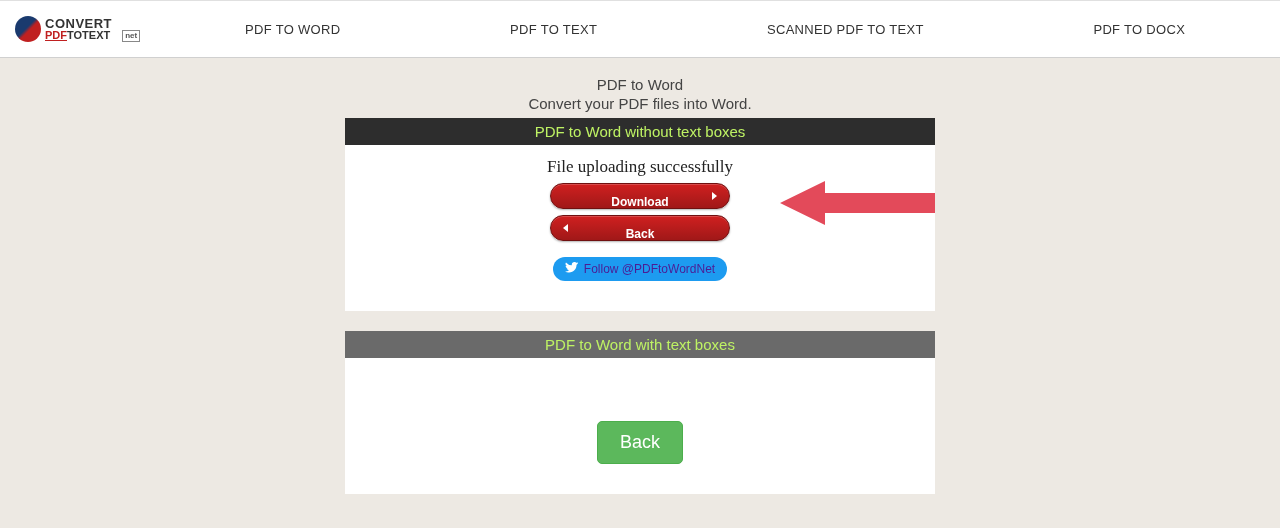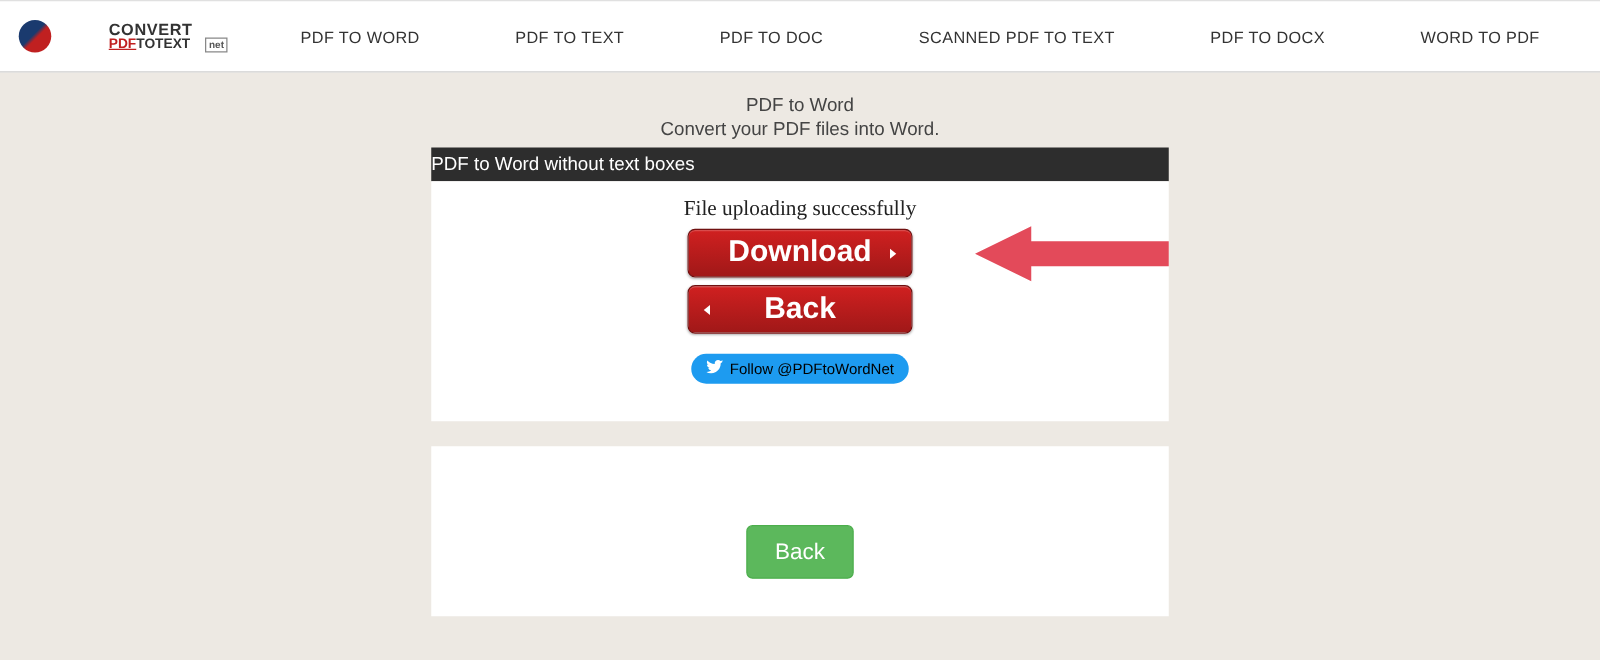--- a/index.html
+++ b/index.html
@@ -21,21 +21,20 @@
       height: 58px;
       display: flex;
       align-items: center;
       padding: 0 10px;
     }
     .logo {
       display: flex;
       align-items: center;
       margin-right: 20px;
       padding-left: 5px;
-      gap: 42px;
     }
     .logo-circle {
       width: 26px;
       height: 26px;
       border-radius: 50%;
       background: linear-gradient(135deg, #1a3a6e 0%, #1a3a6e 45%, #c02020 55%, #c02020 100%);
       margin-right: 4px;
       position: relative;
     }
     .logo-text {
@@ -102,21 +101,22 @@
       margin-bottom: 2px;
     }
     .page-subtitle {
       text-align: center;
       font-size: 15px;
       color: #444;
       margin-bottom: 6px;
     }
     .section-bar {
       background: #2d2d2d;
-      color: #ffffff;
+      color: #bef264;
+      text-align: center;
       font-size: 15px;
       padding: 5px 0;
     }
     .section-bar.gray {
       background: #6a6a6a;
     }
     .content-box {
       background: #fff;
       padding: 12px 0 30px 0;
       text-align: center;
@@ -124,26 +124,26 @@
     }
     .success-text {
       font-family: Georgia, serif;
       font-size: 17px;
       color: #222;
       margin-bottom: 6px;
     }
     .red-btn {
       display: inline-block;
       width: 180px;
-      height: 39px;
+      height: 26px;
       background: linear-gradient(to bottom, #d02020, #a01818);
       border: 1px solid #701010;
-      border-radius: 6px;
+      border-radius: 18px;
       color: #fff;
-      font-size: 24px;
+      font-size: 12px;
       font-weight: bold;
       line-height: 36px;
       cursor: pointer;
       position: relative;
       margin-bottom: 6px;
       box-shadow: inset 0 1px 0 rgba(255,255,255,0.2), 0 1px 2px rgba(0,0,0,0.3);
     }
     .red-btn .tri-right {
       position: absolute;
       right: 12px;
@@ -163,21 +163,21 @@
       width: 0;
       height: 0;
       border-top: 4px solid transparent;
       border-bottom: 4px solid transparent;
       border-right: 5px solid #fff;
     }
     .twitter-btn {
       display: inline-flex;
       align-items: center;
       background: #1d9bf0;
-      color: #000000;
+      color: #4c1d95;
       font-size: 12px;
       padding: 5px 12px;
       border-radius: 14px;
       cursor: pointer;
       margin-top: 10px;
     }
     .twitter-btn svg {
       width: 14px;
       height: 14px;
       margin-right: 5px;
@@ -223,24 +223,22 @@
     <div class="logo-text">
       <div class="line1">CONVERT</div>
       <div class="line2">
         <span class="pdf">PDF</span><span class="to">TO</span><span class="word">TEXT</span><span class="logo-badge">net</span>
       </div>
     </div>
   </div>
   <div class="nav">
     <div class="nav-item">PDF TO WORD</div>
     <div class="nav-item">PDF TO TEXT</div>
-    <div class="nav-item">PDF TO DOC</div>
     <div class="nav-item">SCANNED PDF TO TEXT</div>
     <div class="nav-item">PDF TO DOCX</div>
-    <div class="nav-item">WORD TO PDF</div>
   </div>
 </div>
 
 <div class="main">
   <div class="page-title">PDF to Word</div>
   <div class="page-subtitle">Convert your PDF files into Word.</div>
 
   <div class="section-bar">PDF to Word without text boxes</div>
   <div class="content-box">
     <div class="success-text">File uploading successfully</div>
@@ -261,17 +259,18 @@
       <span>Follow @PDFtoWordNet</span>
     </div>
 
     <svg class="arrow-annotation" width="160" height="60" viewBox="0 0 160 60">
       <polygon points="0,30 45,8 45,20 155,20 155,40 45,40 45,52" fill="#e34a5a"></polygon>
     </svg>
   </div>
 
   <div class="spacer"></div>
 
+  <div class="section-bar gray">PDF to Word with text boxes</div>
   <div class="content-box-2">
     <div class="error-text">Error uploading file</div>
     <div class="green-btn">Back</div>
   </div>
 </div>
 
 </body></html>

